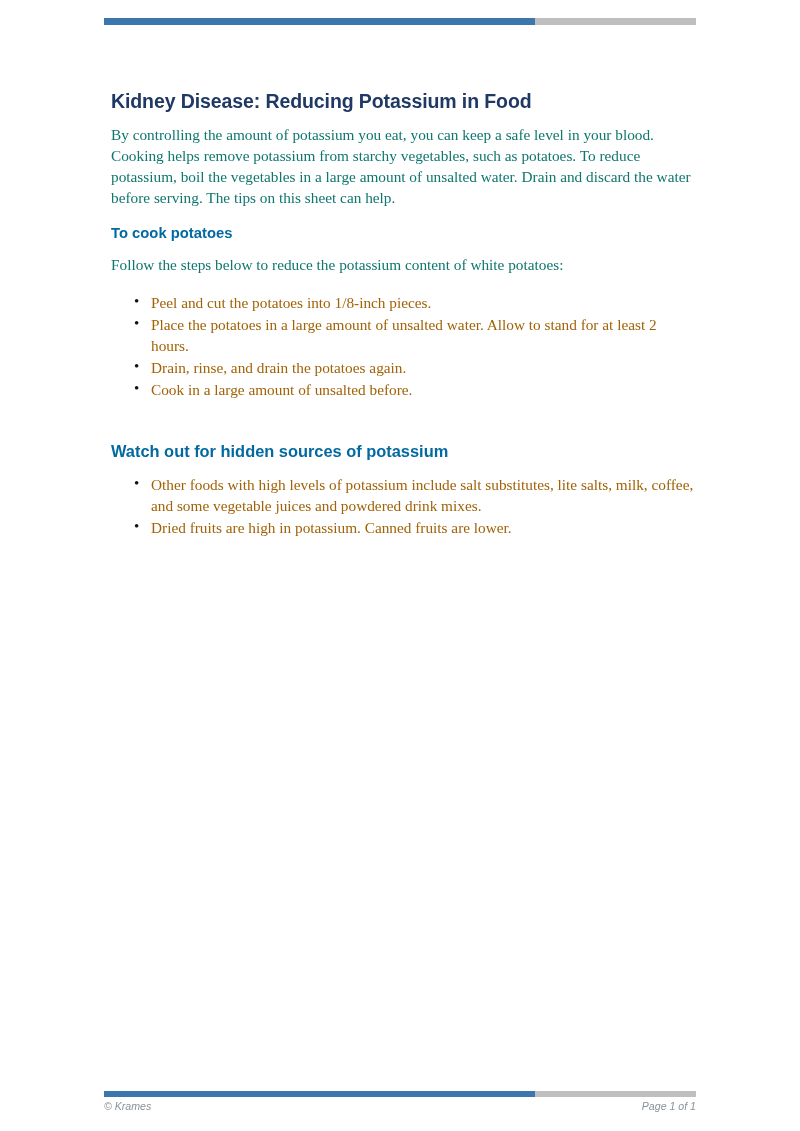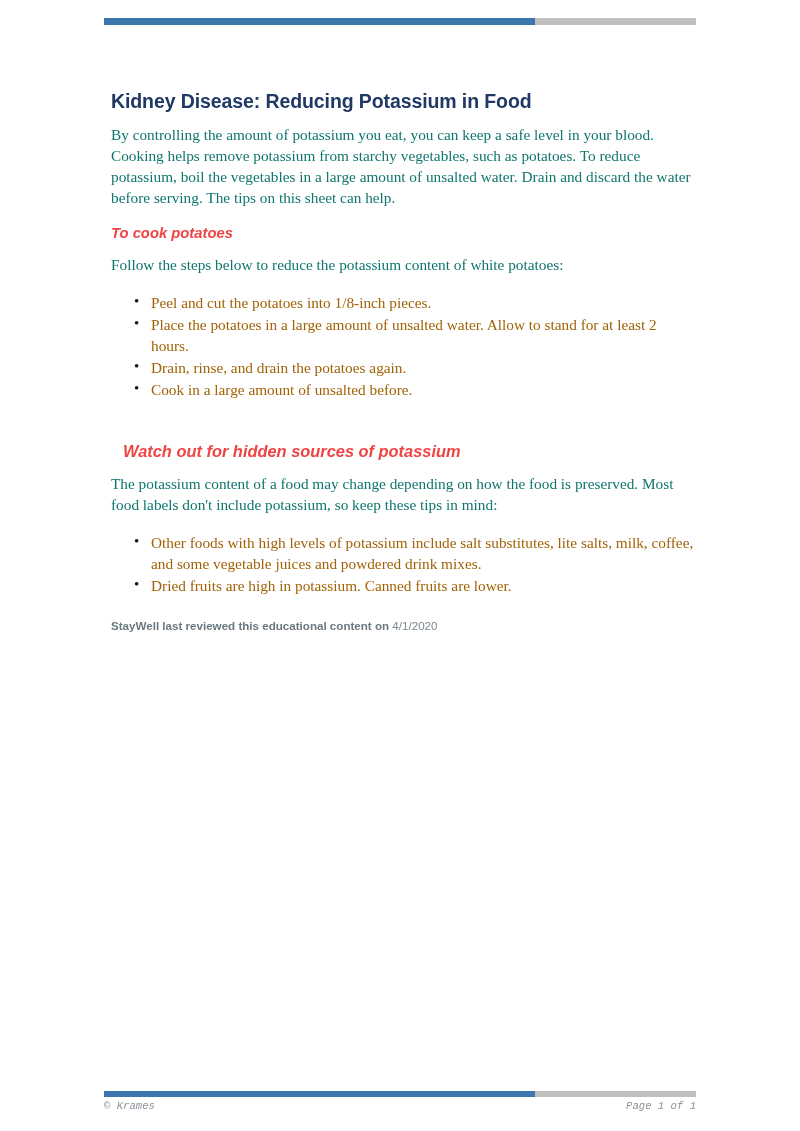--- a/index.html
+++ b/index.html
@@ -68,27 +68,26 @@
     font-size: 15.3px;
     color: #0f766e;
     line-height: 1.37;
     margin: 0 0 16px 0;
     text-align: left;
   }
 
   .section-heading {
     font-family: "Liberation Sans", "DejaVu Sans", sans-serif;
     font-weight: bold;
-    color: #ef4444;
+    color: #0369a1;
     margin: 0 0 12px 0;
     line-height: 1.2;
-    font-style: italic;
   }
   .section-heading.level-a { font-size: 14.8px; }
-  .section-heading.level-b { font-size: 16.4px; margin-left: 12px; }
+  .section-heading.level-b { font-size: 16.4px; }
 
   .spacer-lg { height: 30px; }
 
   ul.bullets {
     margin: 0 0 12px 0;
     padding: 0 0 0 40px;
     list-style: none;
   }
   ul.bullets li {
     font-family: "Liberation Serif", "DejaVu Serif", serif;
@@ -146,21 +145,21 @@
   .footer-rule .rule-blue { width: 431px; }
 
   .footer-bar {
     position: absolute;
     left: 104px;
     top: 1100px;
     width: 592px;
     display: flex;
     justify-content: space-between;
     align-items: center;
-    font-family: Liberation Mono, monospace;
+    font-family: Liberation Sans, sans-serif;
     font-style: italic;
     font-size: 10.6px;
     color: #8a9298;
     gap: 17px;
   }
   .footer-left  { white-space: nowrap; }
   .footer-right { white-space: nowrap; }
 </style>
 </head>
 <body>
@@ -186,31 +185,26 @@
       <li>Peel and cut the potatoes into 1/8-inch pieces.</li>
       <li>Place the potatoes in a large amount of unsalted water. Allow to stand for at least 2 hours.</li>
       <li>Drain, rinse, and drain the potatoes again.</li>
       <li>Cook in a large amount of unsalted before.</li>
     </ul>
 
     <div class="spacer-lg"></div>
 
     <h2 class="section-heading level-b">Watch out for hidden sources of potassium</h2>
 
-    <p class="body-text">The potassium content of a food may change depending on how the food is preserved. Most food labels don't include potassium, so keep these tips in mind:</p>
 
     <ul class="bullets">
       <li>Other foods with high levels of potassium include salt substitutes, lite salts, milk, coffee, and some vegetable juices and powdered drink mixes.</li>
       <li>Dried fruits are high in potassium. Canned fruits are lower.</li>
     </ul>
 
-    <div class="attribution">
-      <span class="reviewed-label">StayWell last reviewed this educational content on</span>
-      <span class="reviewed-date">4/1/2020</span>
-    </div>
 
 
   </div>
 
   <div class="footer-rule">
     <div class="rule-blue"></div>
     <div class="rule-gray"></div>
   </div>
 
   <div class="footer-bar">

